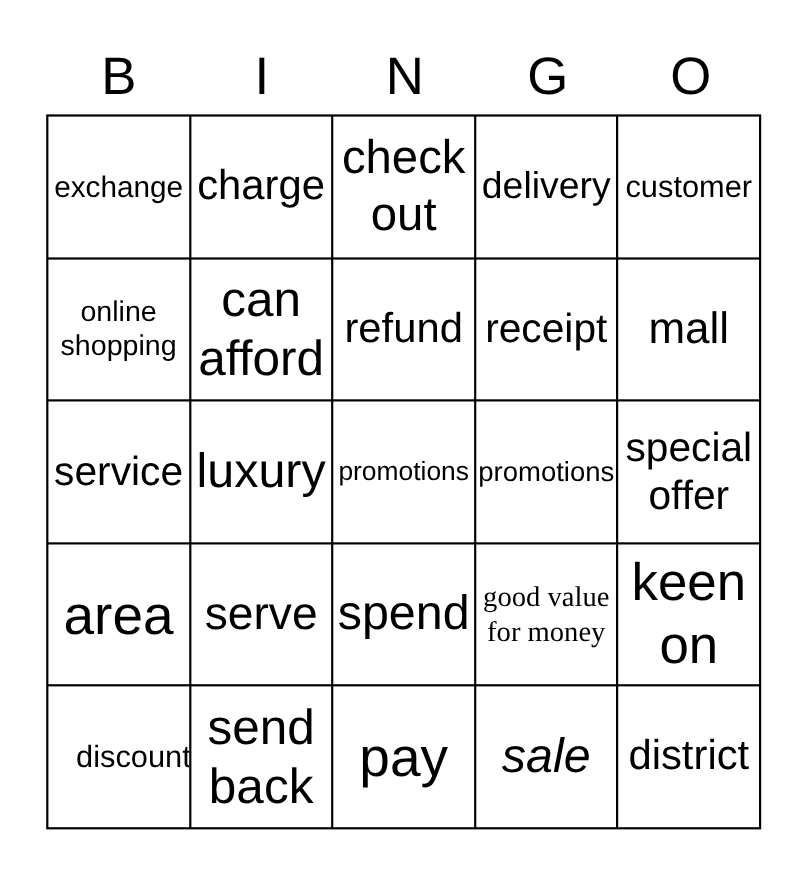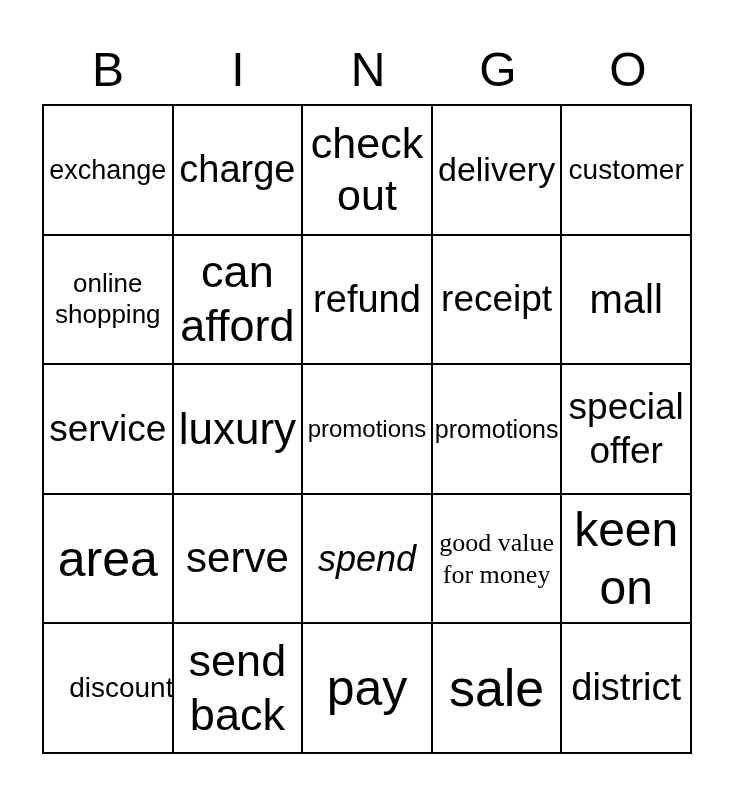--- a/index.html
+++ b/index.html
@@ -127,39 +127,39 @@
       <span class="word" style="font-size: 37px;">special offer</span>
     </div>
 
     <div class="cell">
       <span class="word" style="font-size: 50px; text-align: right;">area</span>
     </div>
     <div class="cell">
       <span class="word" style="font-size: 42px;">serve</span>
     </div>
     <div class="cell">
-      <span class="word" style="font-size: 36px; font-style: italic;">spend</span>
+      <span class="word" style="font-size: 44px;">spend</span>
     </div>
     <div class="cell">
       <span class="word" style="font-size: 26px; font-family: Liberation Serif, serif;">good value for money</span>
     </div>
     <div class="cell">
       <span class="word" style="font-size: 48px;">keen on</span>
     </div>
 
     <div class="cell">
       <span class="word" style="font-size: 28px; margin-left: 27px;">discount</span>
     </div>
     <div class="cell">
       <span class="word" style="font-size: 45px;">send back</span>
     </div>
     <div class="cell">
       <span class="word" style="font-size: 50px;">pay</span>
     </div>
     <div class="cell">
-      <span class="word" style="font-size: 52px;">sale</span>
+      <span class="word" style="font-size: 44px; font-style: italic;">sale</span>
     </div>
     <div class="cell">
       <span class="word" style="font-size: 38px;">district</span>
     </div>
 
   </div>
 </div>
 
 </body></html>

